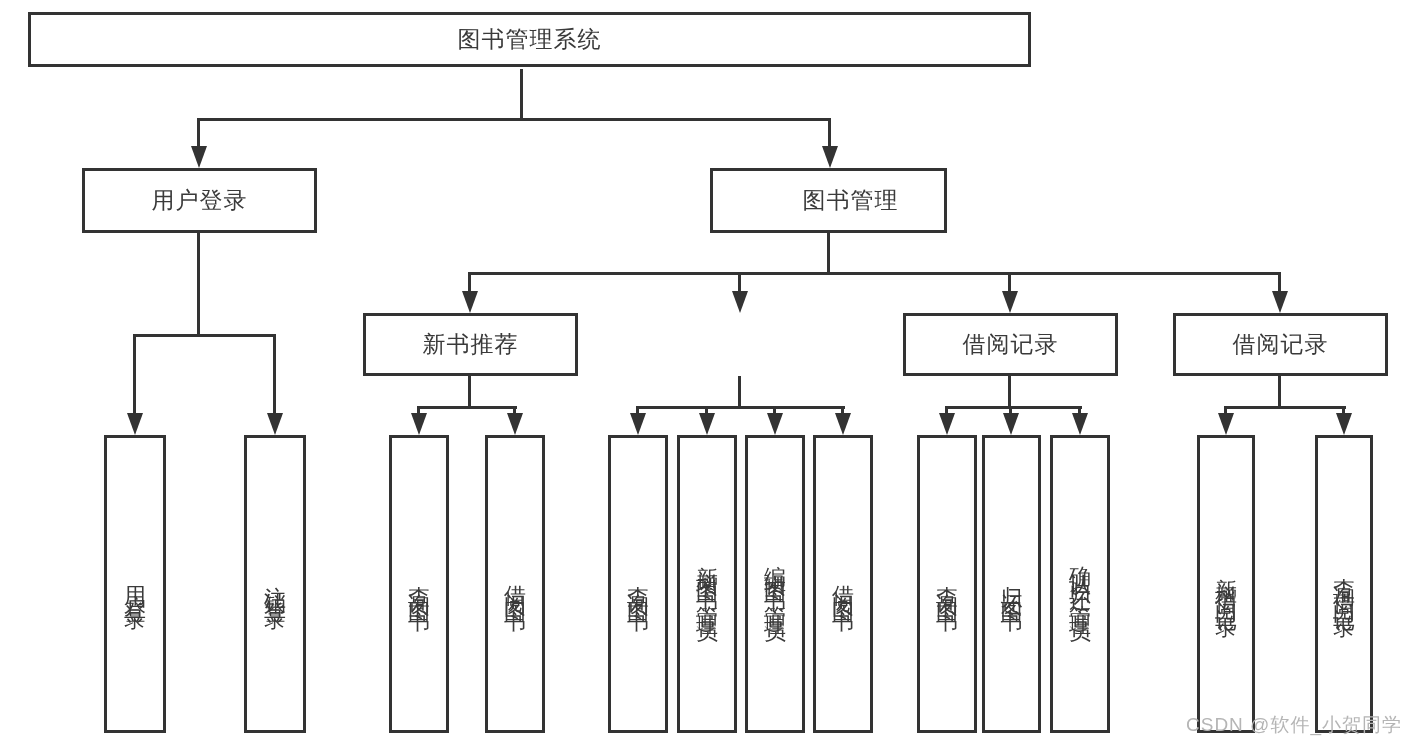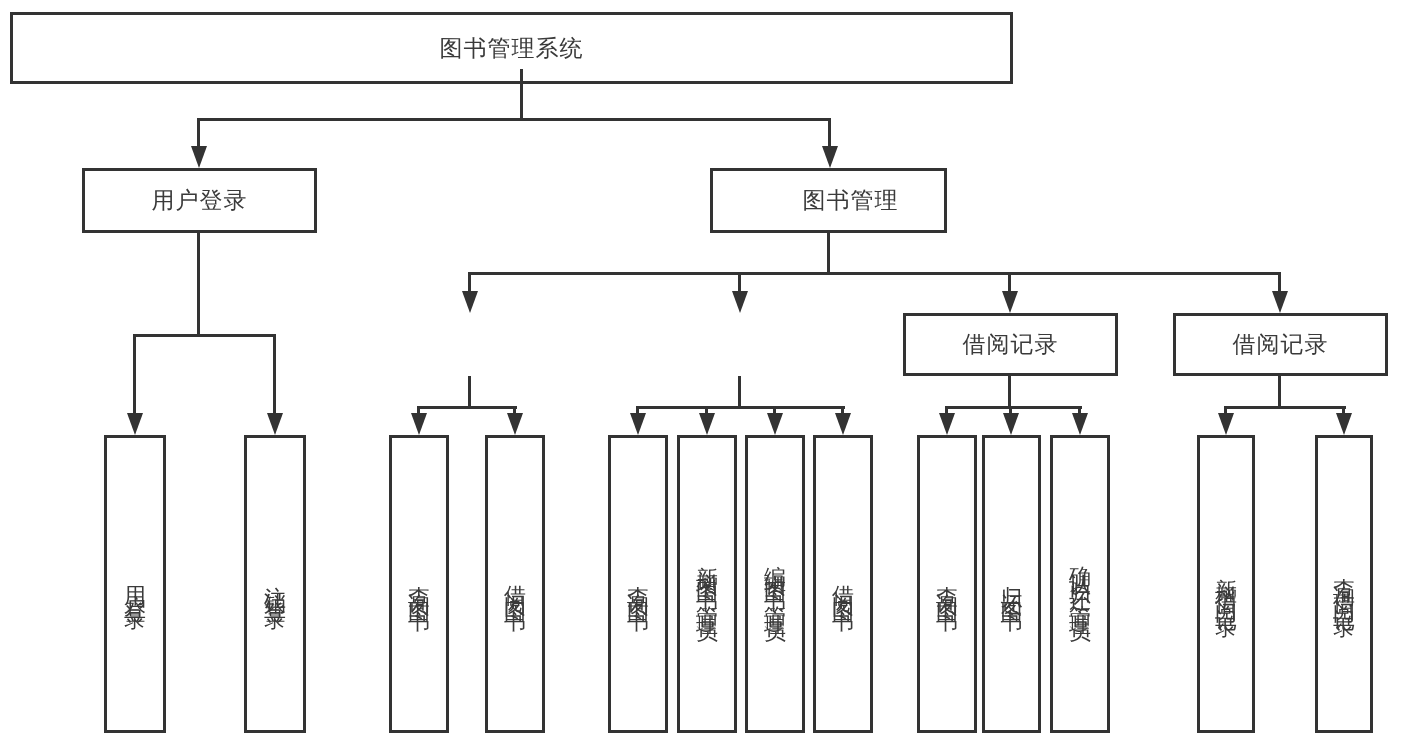--- a/index.html
+++ b/index.html
@@ -59,26 +59,27 @@
     color: var(--watermark);
     z-index: 5;
     white-space: nowrap;
   }
 </style>
 </head>
 <body>
 
 <div class="canvas">
 
-  <div class="box hbox" style="left:10px; top:12px; width:1003px; height:72px;">图书管理系统</div>
+  <div class="box hbox" style="left:28px; top:12px; width:1003px; height:55px;">图书管理系统</div>
 
   <div class="box hbox" style="left:82px; top:168px; width:235px; height:65px;">用户登录</div>
 
   <div class="box hbox" style="left:710px; top:168px; width:237px; height:65px;padding-left:44px;">图书管理</div>
 
+  <div class="box hbox" style="left:363px; top:313px; width:215px; height:63px;">新书推荐</div>
 
 
   <div class="box hbox" style="left:903px; top:313px; width:215px; height:63px;">借阅记录</div>
 
   <div class="box hbox" style="left:1173px; top:313px; width:215px; height:63px;">借阅记录</div>
 
   <div class="box vbox" style="left:104px; top:435px; width:62px; height:298px;">用户登录</div>
   <div class="box vbox" style="left:244px; top:435px; width:62px; height:298px;">注销登录</div>
 
   <div class="box vbox" style="left:389px; top:435px; width:60px; height:298px;">查询图书</div>
@@ -148,14 +149,15 @@
   <div class="line" style="left:1078px; top:406px; width:3px; height:10px;"></div>
   <div class="arrow" style="left:1072px; top:413px;"></div>
 
   <div class="line" style="left:1278px; top:376px; width:3px; height:30px;"></div>
   <div class="line" style="left:1224px; top:406px; width:122px; height:3px;"></div>
   <div class="line" style="left:1224px; top:406px; width:3px; height:10px;"></div>
   <div class="arrow" style="left:1218px; top:413px;"></div>
   <div class="line" style="left:1342px; top:406px; width:3px; height:10px;"></div>
   <div class="arrow" style="left:1336px; top:413px;"></div>
 
+  <div class="watermark">CSDN @软件_小贺同学</div>
 
 </div>
 
 </body></html>

